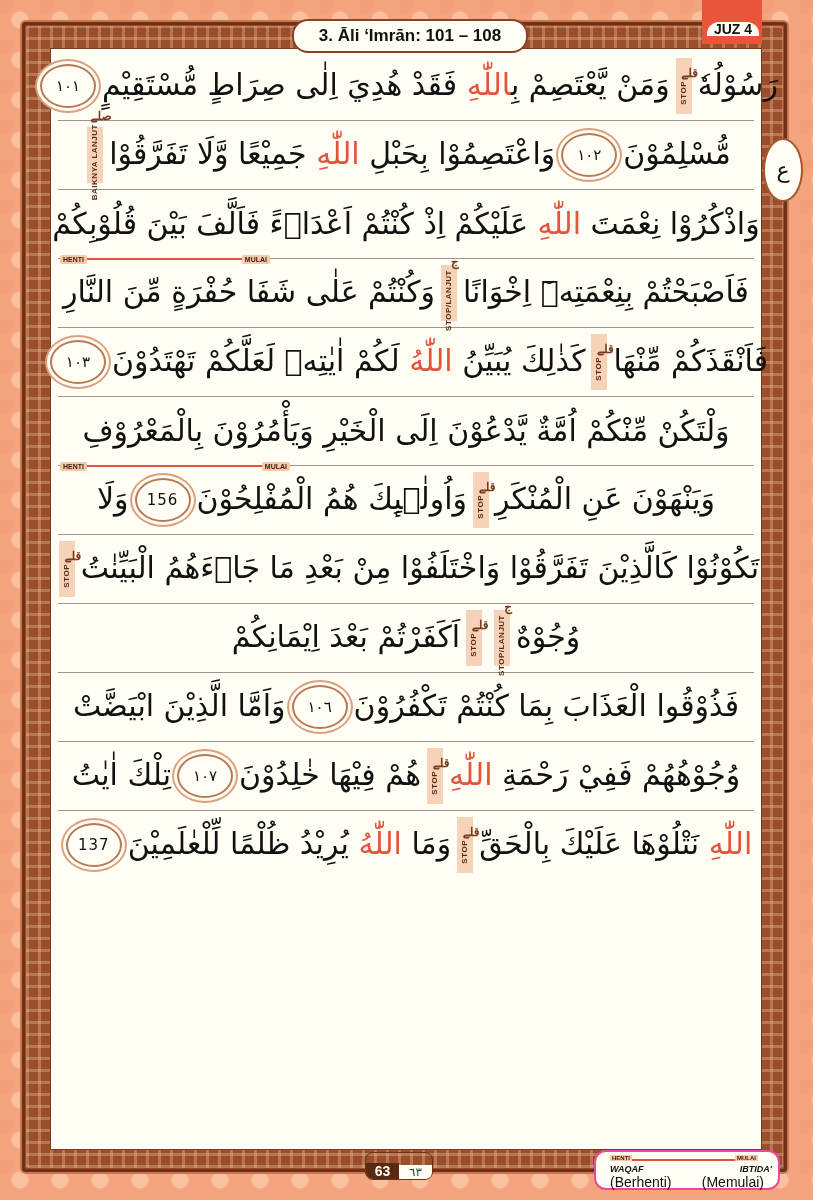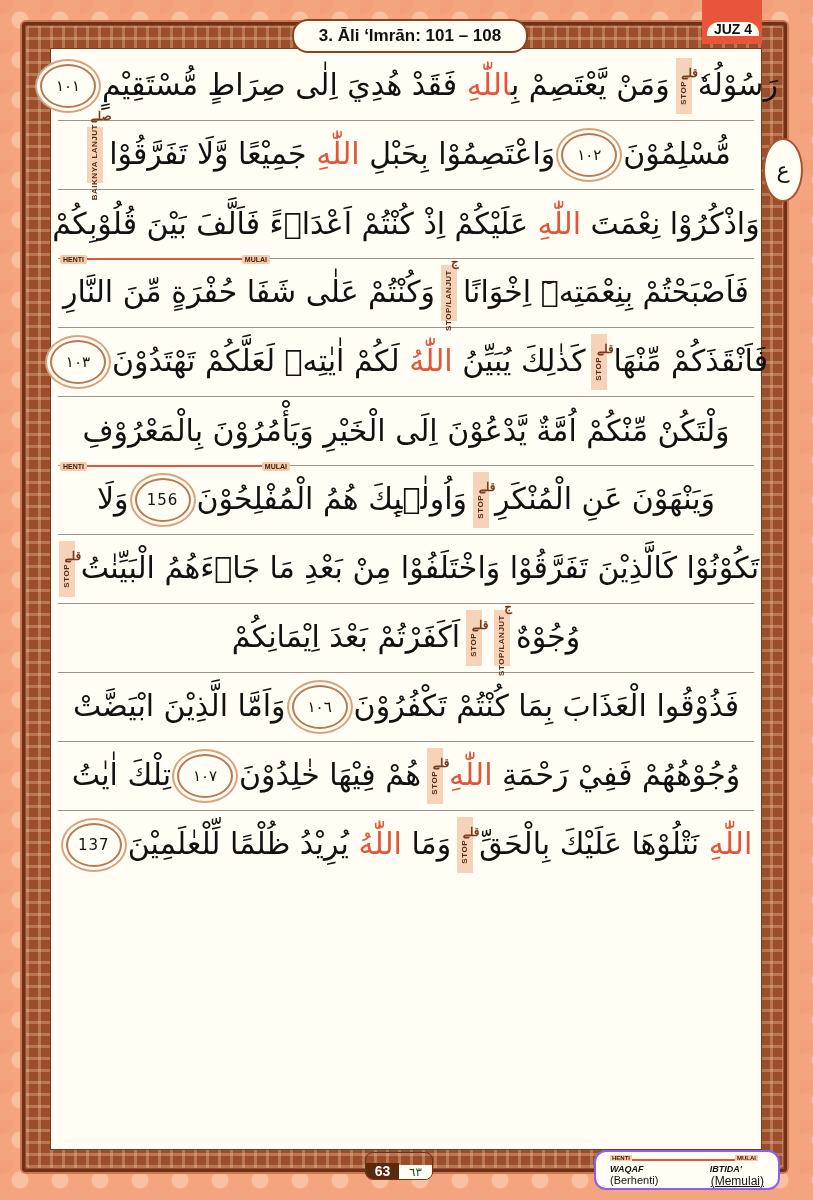--- a/index.html
+++ b/index.html
@@ -50,29 +50,29 @@
   .hm{position:absolute;bottom:-6px;height:10px;display:flex;align-items:center;direction:ltr;}
   .hm .tag{font-family:"Liberation Sans",sans-serif;font-size:7px;font-weight:bold;color:#3a1a08;
     background:#f6c9a8;padding:1px 3px;border-radius:2px;}
   .hm .bar{flex:1;height:2px;background:#e2553a;}
   .footer-num{position:absolute;left:365px;top:1152px;width:66px;height:26px;display:flex;
     border-radius:8px;overflow:hidden;border:1px solid #6e3017;z-index:3;align-items:flex-end;}
   .footer-num .l{flex:1;background:#5a2a10;color:#fff;font-family:"Liberation Sans",sans-serif;
     font-size:14px;font-weight:bold;display:flex;align-items:center;justify-content:center;}
   .footer-num .r{flex:1;background:#fffdf4;color:#14532d;font-size:12px;display:flex;align-items:center;justify-content:center;}
   .legend{position:absolute;left:594px;top:1150px;width:182px;height:36px;background:#fffdf4;
-    border:2px solid #8b5cf6;border-radius:12px;z-index:3;
+    border:2px solid #ec4899;border-radius:12px;z-index:3;
     font-family:"Liberation Sans",sans-serif;}
   .legend .bar{position:absolute;left:28px;right:38px;top:7px;height:2px;background:#e2553a;}
   .legend .t1,.legend .t2{position:absolute;top:3px;font-size:6px;font-weight:bold;background:#f6c9a8;padding:0 2px;color:#3a1a08;}
   .legend .t1{left:14px;} .legend .t2{right:20px;}
   .legend .w{position:absolute;left:14px;top:12px;font-size:9px;font-weight:bold;font-style:italic;color:#111;}
-  .legend .wb{position:absolute;left:14px;top:22px;font-size:11px;color:#111;}
-  .legend .i{position:absolute;right:36px;top:12px;font-size:9px;font-weight:bold;font-style:italic;color:#111;}
-  .legend .ib{position:absolute;right:14px;top:22px;font-size:12px;color:#111;text-decoration:underline;}
+  .legend .wb{position:absolute;left:14px;top:22px;font-size:14px;color:#111;}
+  .legend .i{position:absolute;right:6px;top:12px;font-size:9px;font-weight:bold;font-style:italic;color:#111;}
+  .legend .ib{position:absolute;right:14px;top:22px;font-size:14px;color:#111;}
 </style>
 </head>
 <body>
 
 <div class="bg-pattern"></div>
 <div class="frame"></div>
 <div class="juz-tab"></div>
 <div class="juz-badge">JUZ 4</div>
 <div class="header-title">3. Āli ‘Imrān: 101 – 108</div>
 <div class="ain-side">ع</div>

